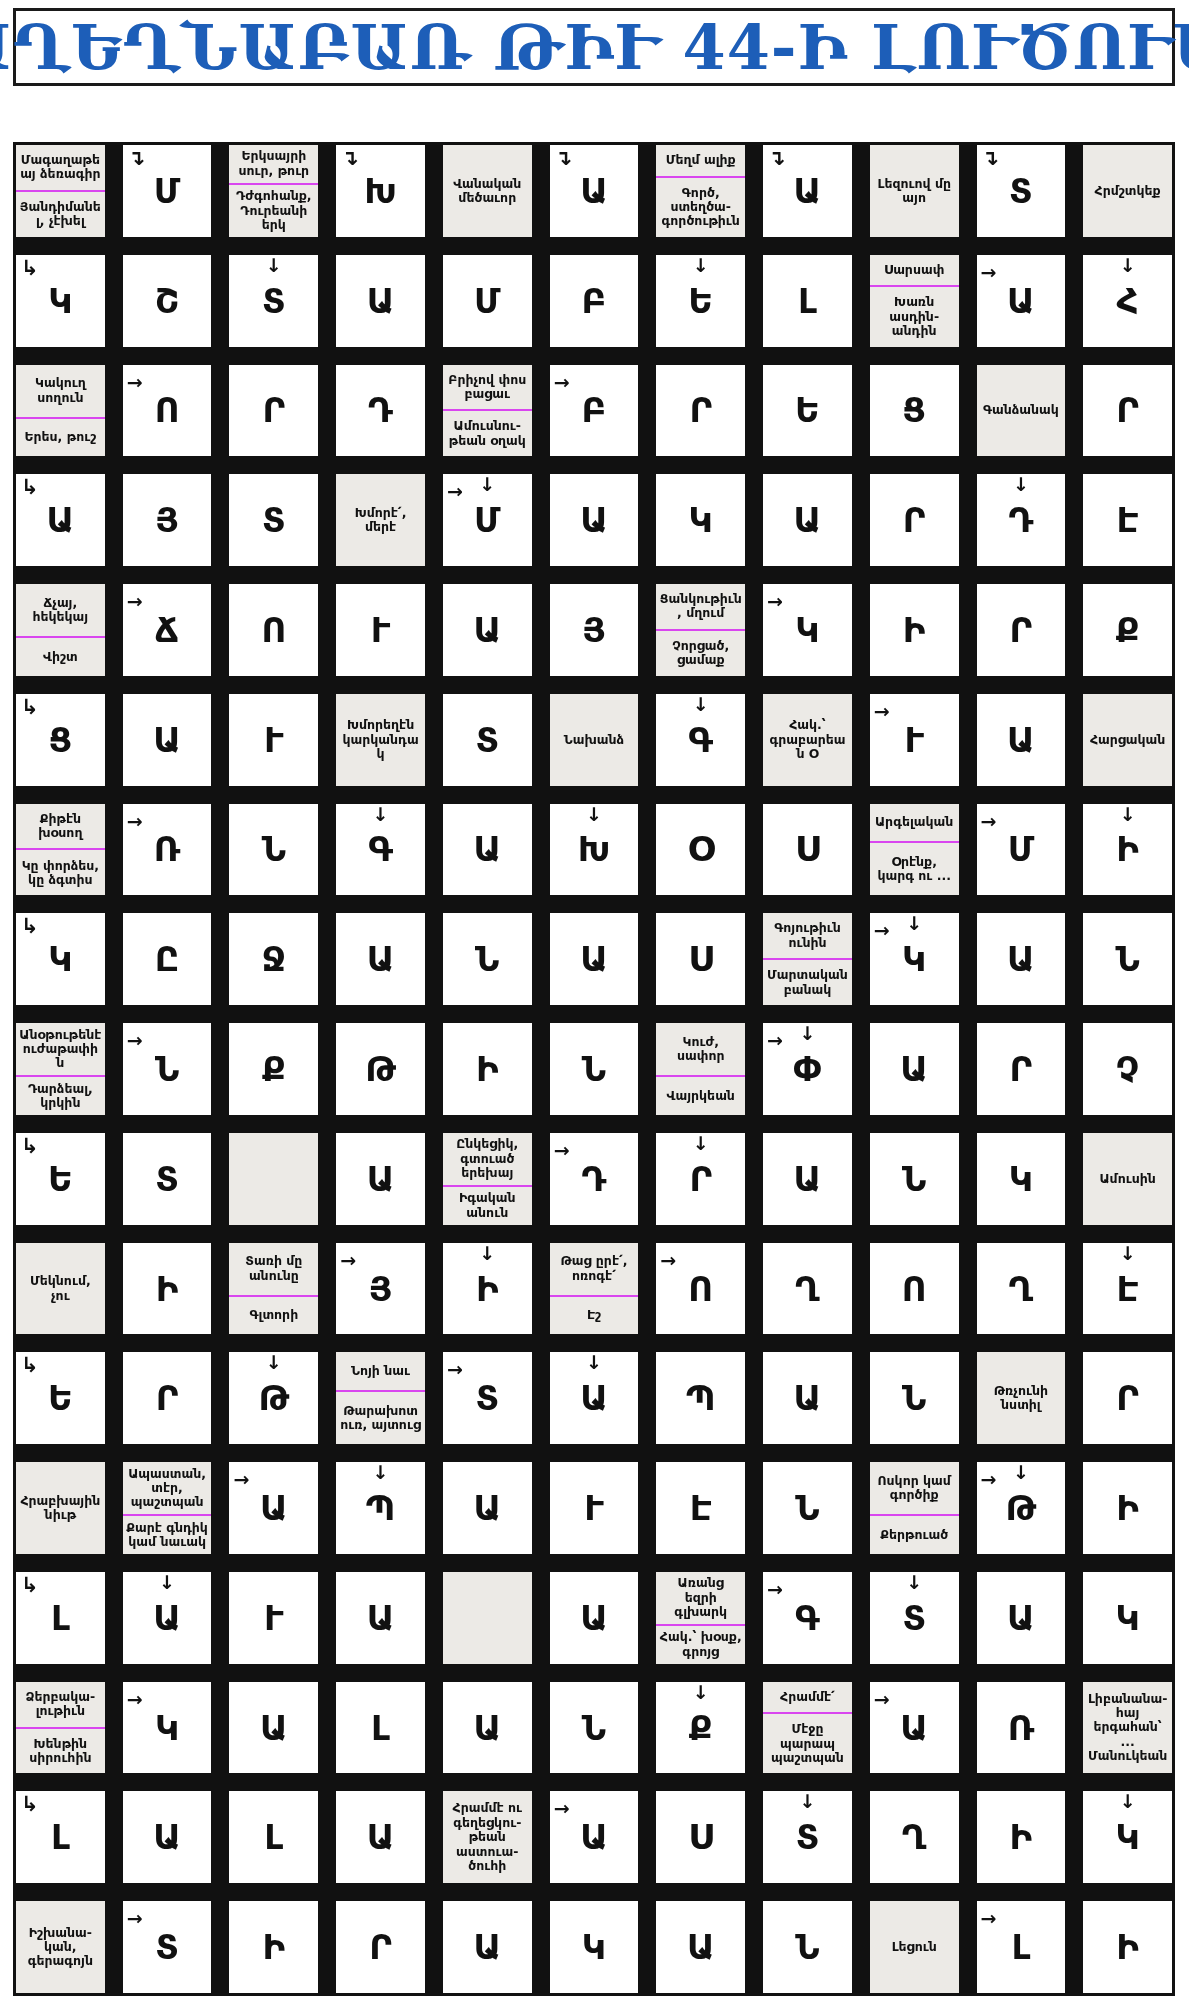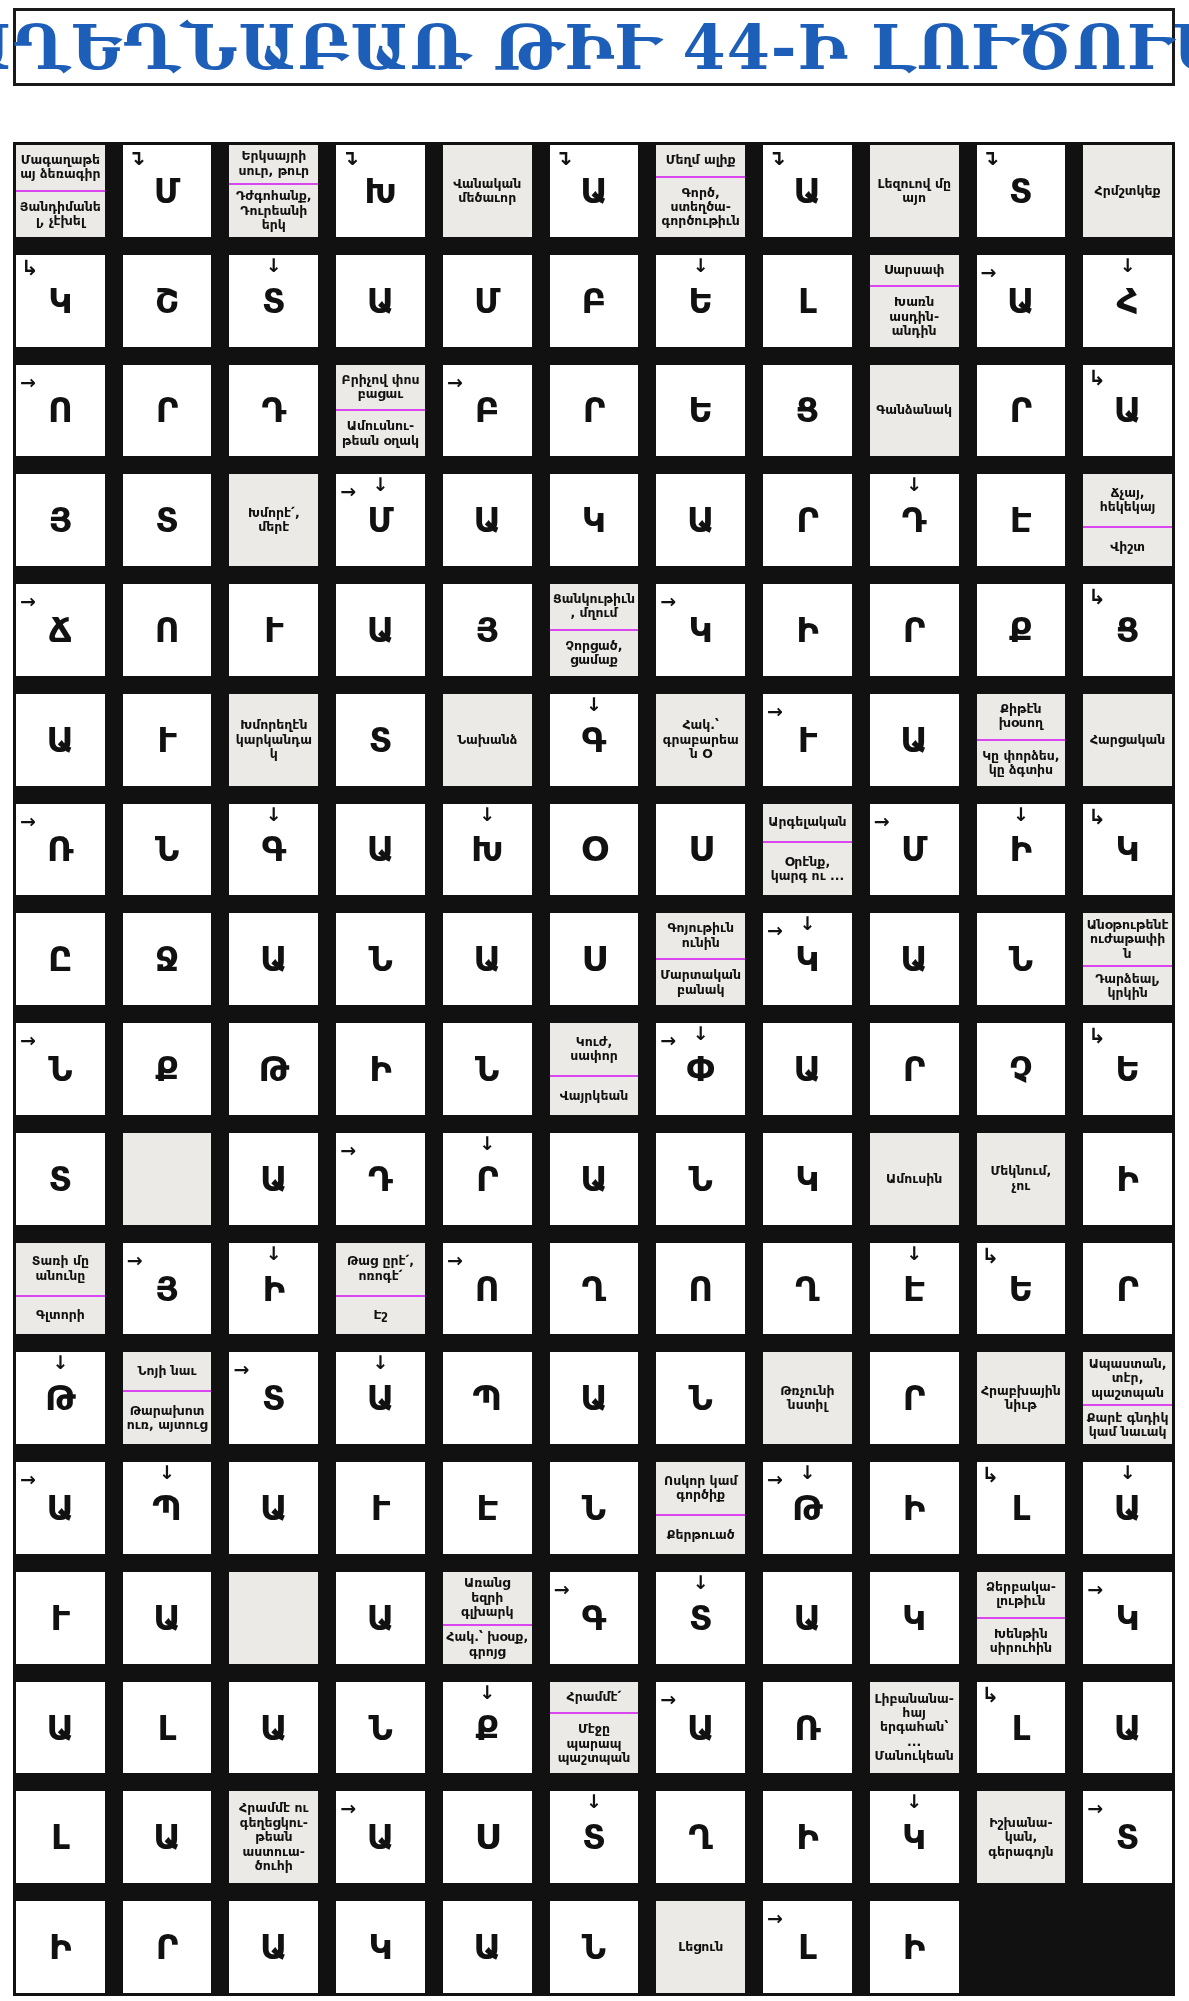--- a/index.html
+++ b/index.html
@@ -119,20 +119,24 @@
       <div class="part">Խառն ասդին-անդին</div>
     </div>
     <div class="cell">
       <span class="letter">Ա</span>
       <span class="arr r">→</span>
     </div>
     <div class="cell">
       <span class="letter">Հ</span>
       <span class="arr d">↓</span>
     </div>
+    <div class="cell clue">
+      <div class="part">Կակուղ սողուն</div>
+      <div class="part">Երես, թուշ</div>
+    </div>
     <div class="cell">
       <span class="letter">Ո</span>
       <span class="arr r">→</span>
     </div>
     <div class="cell">
       <span class="letter">Ր</span>
     </div>
     <div class="cell">
       <span class="letter">Դ</span>
     </div>
@@ -260,26 +264,26 @@
       <div class="part">Հակ.՝ գրաբարեան Օ</div>
     </div>
     <div class="cell">
       <span class="letter">Ւ</span>
       <span class="arr r">→</span>
     </div>
     <div class="cell">
       <span class="letter">Ա</span>
     </div>
     <div class="cell clue">
+      <div class="part">Հարցական</div>
+    </div>
+    <div class="cell clue">
       <div class="part">Քիթէն խօսող</div>
       <div class="part">Կը փորձես, կը ձգտիս</div>
     </div>
-    <div class="cell clue">
-      <div class="part">Հարցական</div>
-    </div>
     <div class="cell">
       <span class="letter">Ռ</span>
       <span class="arr r">→</span>
     </div>
     <div class="cell">
       <span class="letter">Ն</span>
     </div>
     <div class="cell">
       <span class="letter">Գ</span>
       <span class="arr d">↓</span>
@@ -387,20 +391,24 @@
     <div class="cell">
       <span class="letter">Ե</span>
       <span class="arr br">↳</span>
     </div>
     <div class="cell">
       <span class="letter">Տ</span>
     </div>
     <div class="cell block"></div>
     <div class="cell">
       <span class="letter">Ա</span>
+    </div>
+    <div class="cell clue">
+      <div class="part">Ընկեցիկ, գտուած երեխայ</div>
+      <div class="part">Իգական անուն</div>
     </div>
     <div class="cell">
       <span class="letter">Դ</span>
       <span class="arr r">→</span>
     </div>
     <div class="cell">
       <span class="letter">Ր</span>
       <span class="arr d">↓</span>
     </div>
     <div class="cell">

